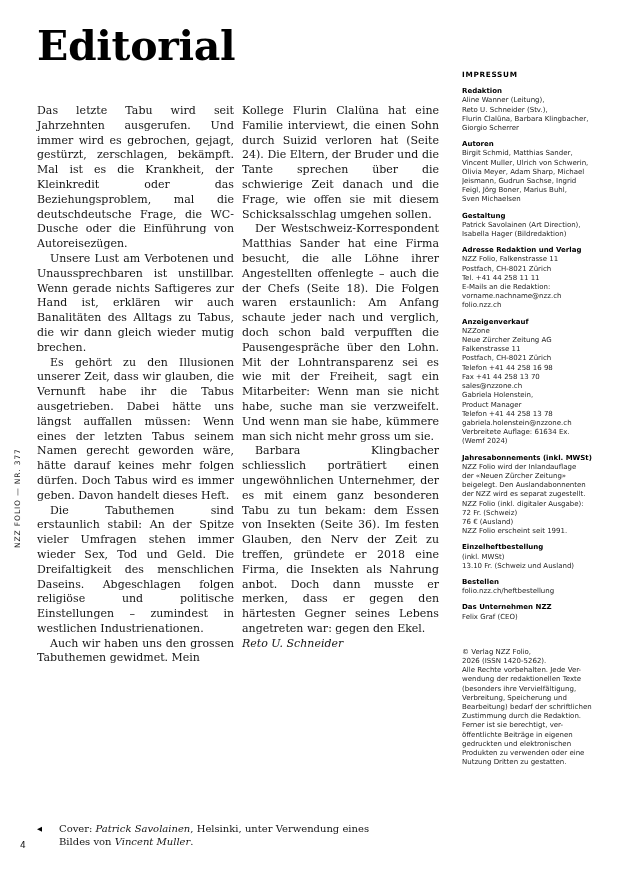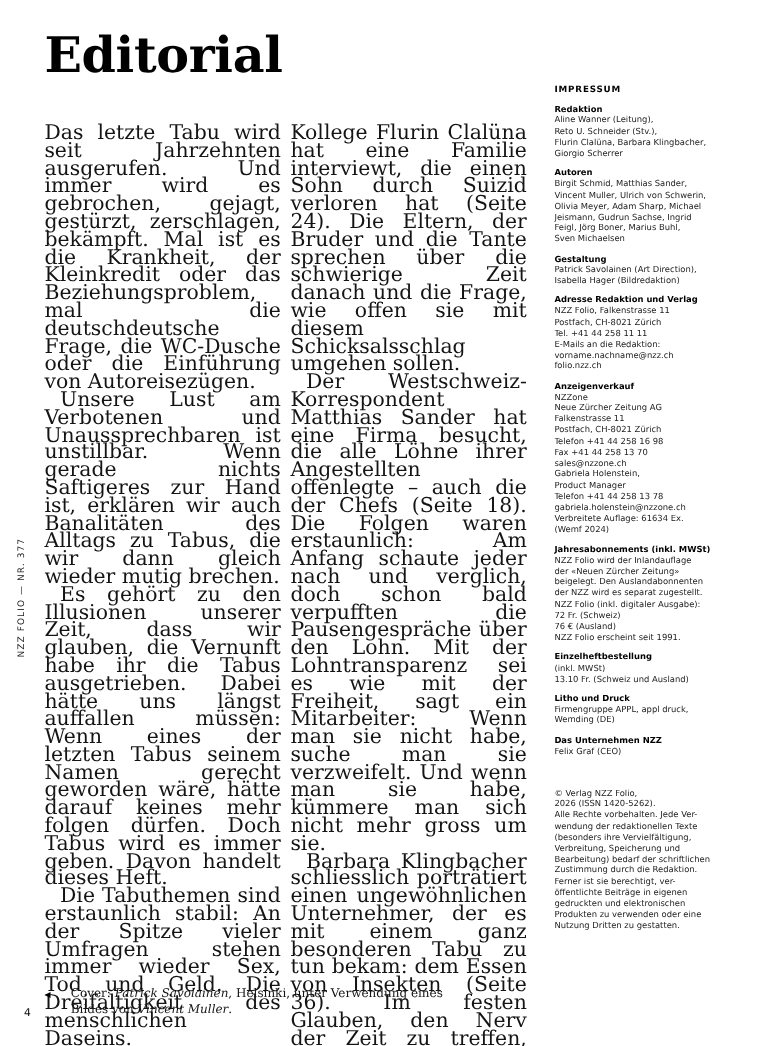--- a/index.html
+++ b/index.html
@@ -21,21 +21,21 @@
     margin: 0;
     font-size: 41px; font-weight: 700;
     letter-spacing: -0.3px;
     color: #000;
   }
   .col { position: absolute; top: 104px; width: 197px; }
   .col1 { left: 37px; }
   .col2 { left: 242px; }
   .para {
     margin: 0;
-    font-size: 17px;
+    font-size: 11px;
     line-height: 14.8px;
     text-align: justify;
     hyphens: auto; -webkit-hyphens: auto;
     color: #141414;
   }
   [data-list-paragraphs] .para + .para { text-indent: 13px; }
   .signature { font-style: italic; text-indent: 0; }
 
   .impressum {
     position: absolute; left: 462px; top: 30px; width: 162px;
@@ -160,23 +160,22 @@
           <div class="imp-line">72 Fr. (Schweiz)</div>
           <div class="imp-line">76 € (Ausland)</div>
           <div class="imp-line">NZZ Folio erscheint seit 1991.</div>
         </div>
         <div class="imp-section">
           <div class="imp-heading">Einzelheftbestellung</div>
           <div class="imp-line">(inkl. MWSt)</div>
           <div class="imp-line">13.10 Fr. (Schweiz und Ausland)</div>
         </div>
         <div class="imp-section">
-          <div class="imp-heading">Litho und Druck</div>
-          <div class="imp-line">Firmengruppe APPL, appl druck,</div>
-          <div class="imp-line">Wemding (DE)</div>
+          <div class="imp-heading">Bestellen</div>
+          <div class="imp-line">folio.nzz.ch/heftbestellung</div>
         </div>
         <div class="imp-section">
           <div class="imp-heading">Das Unternehmen NZZ</div>
           <div class="imp-line">Felix Graf (CEO)</div>
         </div>
       </div>
     <div class="imp-copyright">
         <div class="imp-line">© Verlag NZZ Folio,</div>
         <div class="imp-line">2026 (ISSN 1420-5262).</div>
         <div class="imp-line">Alle Rechte vorbehalten. Jede Ver-</div>

